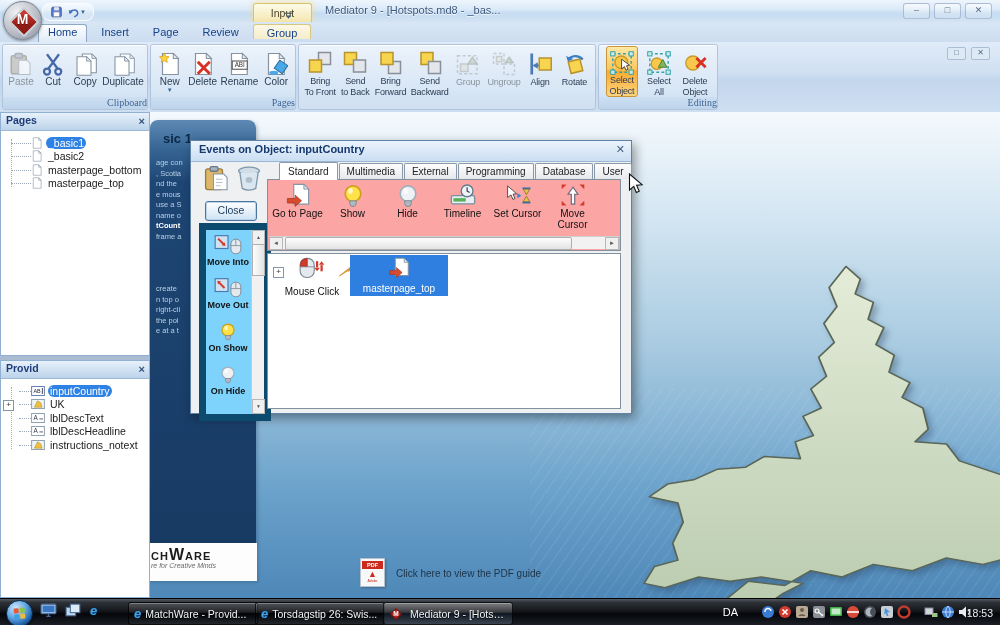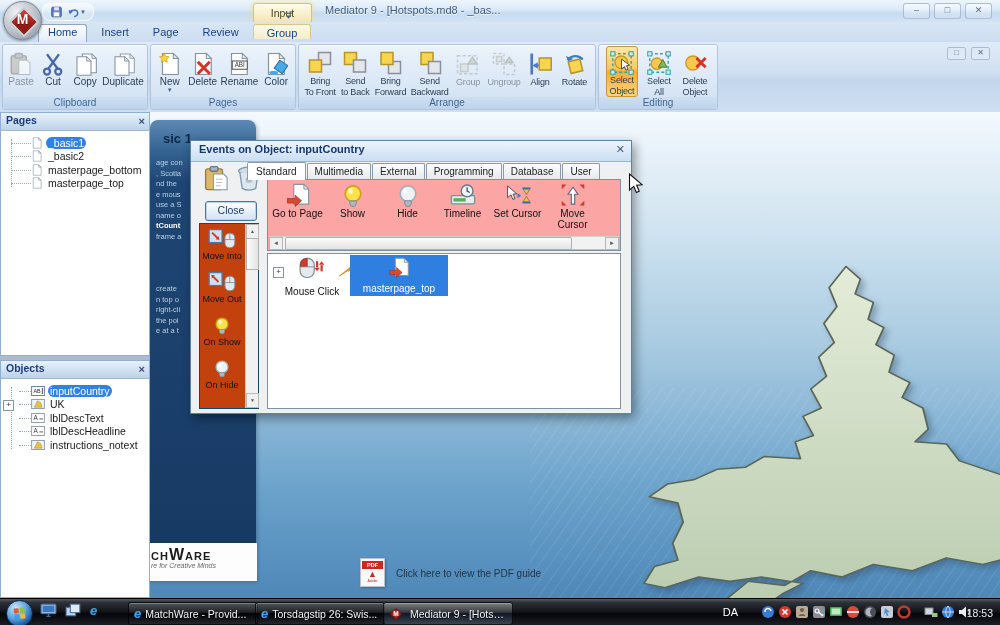--- a/index.html
+++ b/index.html
@@ -48,22 +48,22 @@
 
   
   #ribbon{position:absolute;left:0;top:42px;width:1000px;height:70px;
     background:linear-gradient(180deg,#e0ebf8 0%,#cfdff1 45%,#c3d6ec 55%,#cfdff2 100%);
     border-bottom:1px solid #97b3d2;}
   .rgroup{position:absolute;top:2px;height:64px;border:1px solid #b0c5dd;border-radius:3px;
     background:linear-gradient(180deg,#ecf3fb,#dbe8f6 58%,#cfe0f2);box-shadow:inset 0 1px 0 #fff;}
   .rgroup .gbody{position:absolute;left:0;top:0;right:0;bottom:12px;display:flex;align-items:stretch;
     justify-content:space-evenly;padding:1px 1px 0 1px;}
   .rgroup .gcap{position:absolute;left:0;right:0;bottom:0;height:12px;font-size:10px;color:#3f6794;
-    text-align:center;line-height:12px;background:linear-gradient(180deg,#cddff2,#bed4eb);
-    border-radius:0 0 3px 3px;}
+    text-align:right;line-height:12px;background:linear-gradient(180deg,#cddff2,#bed4eb);
+    border-radius:0 0 3px 3px;font-family:Liberation Serif, serif;}
   .rbtn{display:flex;flex-direction:column;align-items:center;padding-top:4px;border-radius:3px;min-width:30px;}
   .rbtn .ric{height:27px;display:flex;align-items:center;}
   .rbtn .rlb{font-size:10px;line-height:10.5px;color:#2c3e55;text-align:center;white-space:pre-line;}
   .rbtn.small-lb .rlb{font-size:9px;letter-spacing:-.2px;}
   .rbtn.disabled{opacity:.5;filter:grayscale(.7);}
   .rbtn.active{background:linear-gradient(180deg,#ffe8a6,#fcc75e 45%,#fbab30 50%,#fcd47e);
     border:1px solid #c99538;padding-top:3px;}
   .ddarrow{font-size:6px;color:#3f6794;line-height:5px;}
 
   
@@ -112,21 +112,21 @@
   .vline{position:absolute;left:10px;top:8px;width:1px;border-left:1px dotted #9aa8b8;}
   .expander{position:absolute;width:9px;height:9px;background:#fff;border:1px solid #8296a8;
     font-size:8px;line-height:7px;text-align:center;color:#333;}
 
   
   #dialog{position:absolute;left:190px;top:140px;width:440px;height:272px;background:#eef0f2;
     border:1px solid #5f82a8;box-shadow:3px 4px 10px rgba(0,0,0,.4);z-index:30;}
   #dlg-title{height:18px;background:linear-gradient(180deg,#ecf4fc,#cadef2);border-bottom:1px solid #9ab6d4;
     font-size:11px;font-weight:bold;color:#16386e;padding:2px 6px 0 8px;display:flex;justify-content:space-between;}
   #dlg-close{font-size:11px;color:#44617f;font-weight:normal;}
-  #dlg-tabs{position:absolute;left:56px;top:19px;height:19px;display:flex;align-items:flex-end;text-align:center;}
+  #dlg-tabs{position:absolute;left:88px;top:19px;height:19px;display:flex;align-items:flex-end;text-align:center;}
   .dtab{font-size:10px;color:#222;padding:2px 7px;background:linear-gradient(180deg,#fdfdfd,#e6e9ec);
     border:1px solid #8a9aa8;border-bottom:none;border-radius:2px 2px 0 0;margin-right:1px;}
   .dtab.sel{background:#fff;padding:3px 8px 3px 8px;position:relative;z-index:3;top:1px;}
   #dlg-actions{position:absolute;left:76px;top:38px;width:352px;height:70px;background:#fca5a5;
     border:1px solid #828f9c;overflow:hidden;z-index:2;}
   #dlg-actions-row{display:flex;padding:3px 0 0 2px;}
   .aitem{width:55px;flex:none;display:flex;flex-direction:column;align-items:center;}
   .aitem .alb{font-size:10px;line-height:11px;text-align:center;color:#111;margin-top:1px;white-space:pre-line;}
   #dlg-hscroll{position:absolute;left:1px;right:1px;bottom:1px;height:12px;background:#f2f2f2;
     border-top:1px solid #d0d0d0;}
@@ -140,22 +140,22 @@
   #mouse-click-item .alb{font-size:10px;color:#111;margin-top:2px;}
   #connector{position:absolute;left:70px;top:6px;}
   #assigned-action{position:absolute;left:82px;top:1px;width:98px;height:39px;background:#2e7fe0;
     display:flex;flex-direction:column;align-items:center;padding-top:2px;}
   #assigned-action .alb{font-size:10px;color:#fff;margin-top:1px;}
   #dlg-paste{position:absolute;left:12px;top:24px;}
   #dlg-trash{position:absolute;left:45px;top:24px;}
   #close-btn{position:absolute;left:14px;top:60px;width:50px;height:18px;border:1px solid #4d749c;border-radius:3px;
     background:linear-gradient(180deg,#fff,#e9f2fa 45%,#cfe3f4);font-size:10.5px;color:#1a3a5c;
     text-align:center;line-height:17px;box-shadow:0 0 0 1px #bcd4ea inset;}
-  #events-list{position:absolute;left:8px;top:82px;width:58px;height:184px;background:#c2410c;
-    border:1px solid #0c4a6e;}
+  #events-list{position:absolute;left:8px;top:82px;width:58px;height:184px;background:#7dd3fc;
+    border:7px solid #0c4a6e;font-weight:bold;}
   #ev-col{position:absolute;left:0;top:0;width:44px;}
   .evitem{position:absolute;left:0;width:44px;display:flex;flex-direction:column;align-items:center;}
   .evitem .elb{font-size:9px;color:#111;margin-top:1px;white-space:nowrap;}
   #ev-scroll{position:absolute;right:0;top:0;width:12px;bottom:0;background:#f1f1f1;border-left:1px solid #c9c9c9;}
   .varr{position:absolute;left:0;width:11px;height:13px;background:#f0f0f0;border:1px solid #b8b8b8;
     font-size:5px;text-align:center;line-height:12px;color:#555;}
   #vthumb{position:absolute;left:0;top:14px;width:11px;height:30px;background:linear-gradient(90deg,#fdfdfd,#e3e3e3);
     border:1px solid #b0b0b0;}
   #plusbox{position:absolute;left:5px;top:13px;width:9px;height:9px;background:#fff;border:1px solid #8296a8;
     font-size:8px;line-height:7px;text-align:center;color:#333;}
@@ -464,21 +464,20 @@
                 <svg width="24" height="24" viewBox="0 0 16 16">
                   <rect x="5" y="5.5" width="8" height="8" transform="rotate(-14 9 9.5)" fill="#f7d54e" stroke="#b8932e"></rect>
                   <path d="M13.8 5A6.3 6.3 0 0 0 3.8 5.6" fill="none" stroke="#3c7ec2" stroke-width="1.5"></path>
                   <path d="M2.6 2.6l1.6 3.6 3.4-1.5z" fill="#3c7ec2"></path>
                 </svg>
               </span>
             </div>
             <div class="rlb">Rotate</div>
           </div>
         </div>
-        <div class="gcap">Arrange</div>
       </div>
       <div class="rgroup" style="left: 598px; width: 118px;">
         <div class="gbody">
           <div class="rbtn active small-lb">
             <div class="ric">
               <span style="display: inline-flex;">
                 <svg width="24" height="24" viewBox="0 0 17 17">
                   <rect x="2" y="2" width="13" height="13" fill="none" stroke="#2fa3a8" stroke-dasharray="2 1.6"></rect>
                   <rect x="0.5" y="0.5" width="3" height="3" fill="#cfeaec" stroke="#2fa3a8" stroke-width=".7"></rect>
                   <rect x="13.5" y="0.5" width="3" height="3" fill="#cfeaec" stroke="#2fa3a8" stroke-width=".7"></rect>
@@ -629,21 +628,21 @@
                 </svg>
               </span>
             </span>
             <span class="tlabel">masterpage_top</span>
           </div>
         </div>
     </div>
 
     <div class="panel" style="top:248px;height:236px;">
       <div class="phead">
-        <span>Objects</span>
+        <span>Provid</span>
         <span class="pclose">×</span>
       </div>
       <div class="tree" id="objects-tree">
           <div class="vline" style="height: 61.5px;"></div>
           <div class="trow">
             <span class="tguide short"></span>
             <span class="tic">
               <span style="display: inline-flex;">
                 <svg width="14" height="10" viewBox="0 0 15 11">
                   <rect x="0.5" y="0.5" width="14" height="10" fill="#fff" stroke="#5577aa"></rect>

